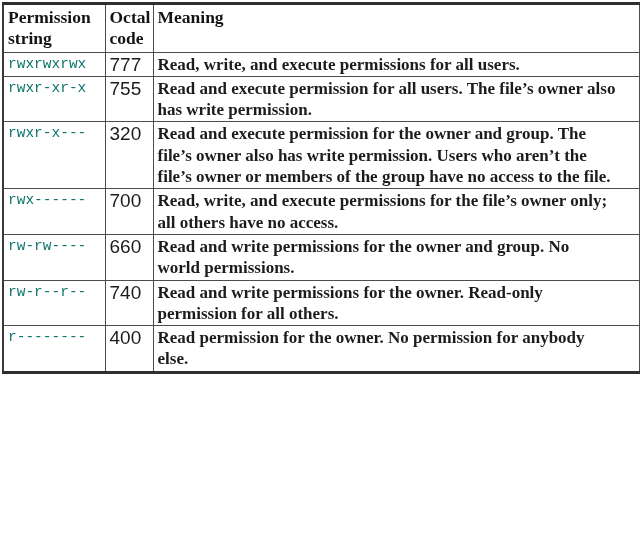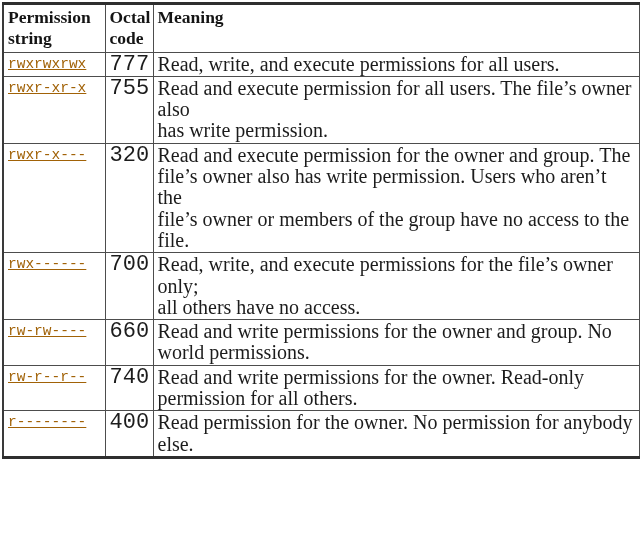--- a/index.html
+++ b/index.html
@@ -45,35 +45,35 @@
       font-weight: bold;
       font-size: 17.5px;
       text-align: left;
       color: #141414;
       padding-top: 2px;
       padding-bottom: 2px;
     }
     td.perm {
       font-family: "Liberation Mono", monospace;
       font-size: 14.5px;
-      color: #a16207;
+      color: #0f766e;
       letter-spacing: 0px;
       padding-top: 3px;
-      text-decoration: underline;
     }
     td.octal {
-      font-family: Liberation Mono, monospace;
-      font-size: 22px;
+      font-family: Liberation Sans, sans-serif;
+      font-size: 19px;
       color: #1c1c1c;
     }
     td.meaning {
       font-family: "Liberation Serif", serif;
-      font-size: 20px;
+      font-size: 17px;
       color: #1c1c1c;
       padding-left: 5px;
+      font-weight: bold;
     }
   </style>
 </head>
 <body>
 
 <div class="page">
   <table class="perm-table">
     <colgroup>
       <col style="width:102px">
       <col style="width:48px">

